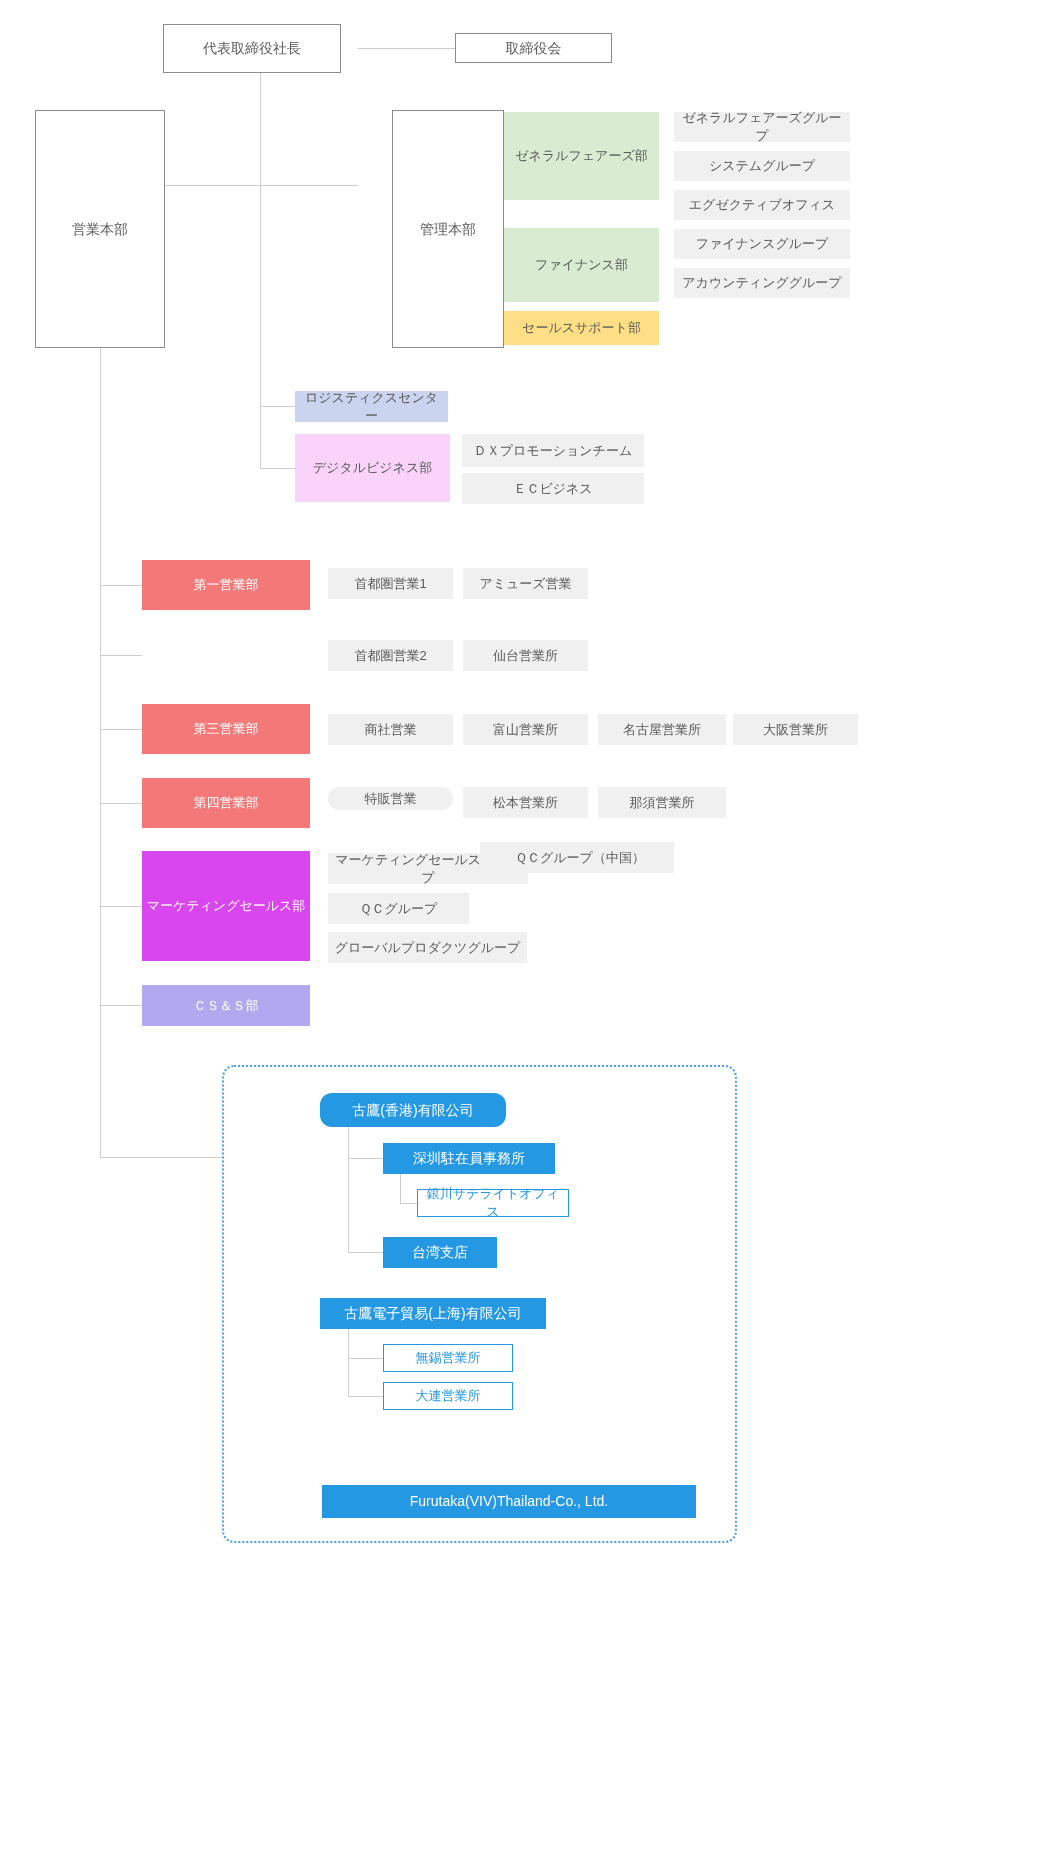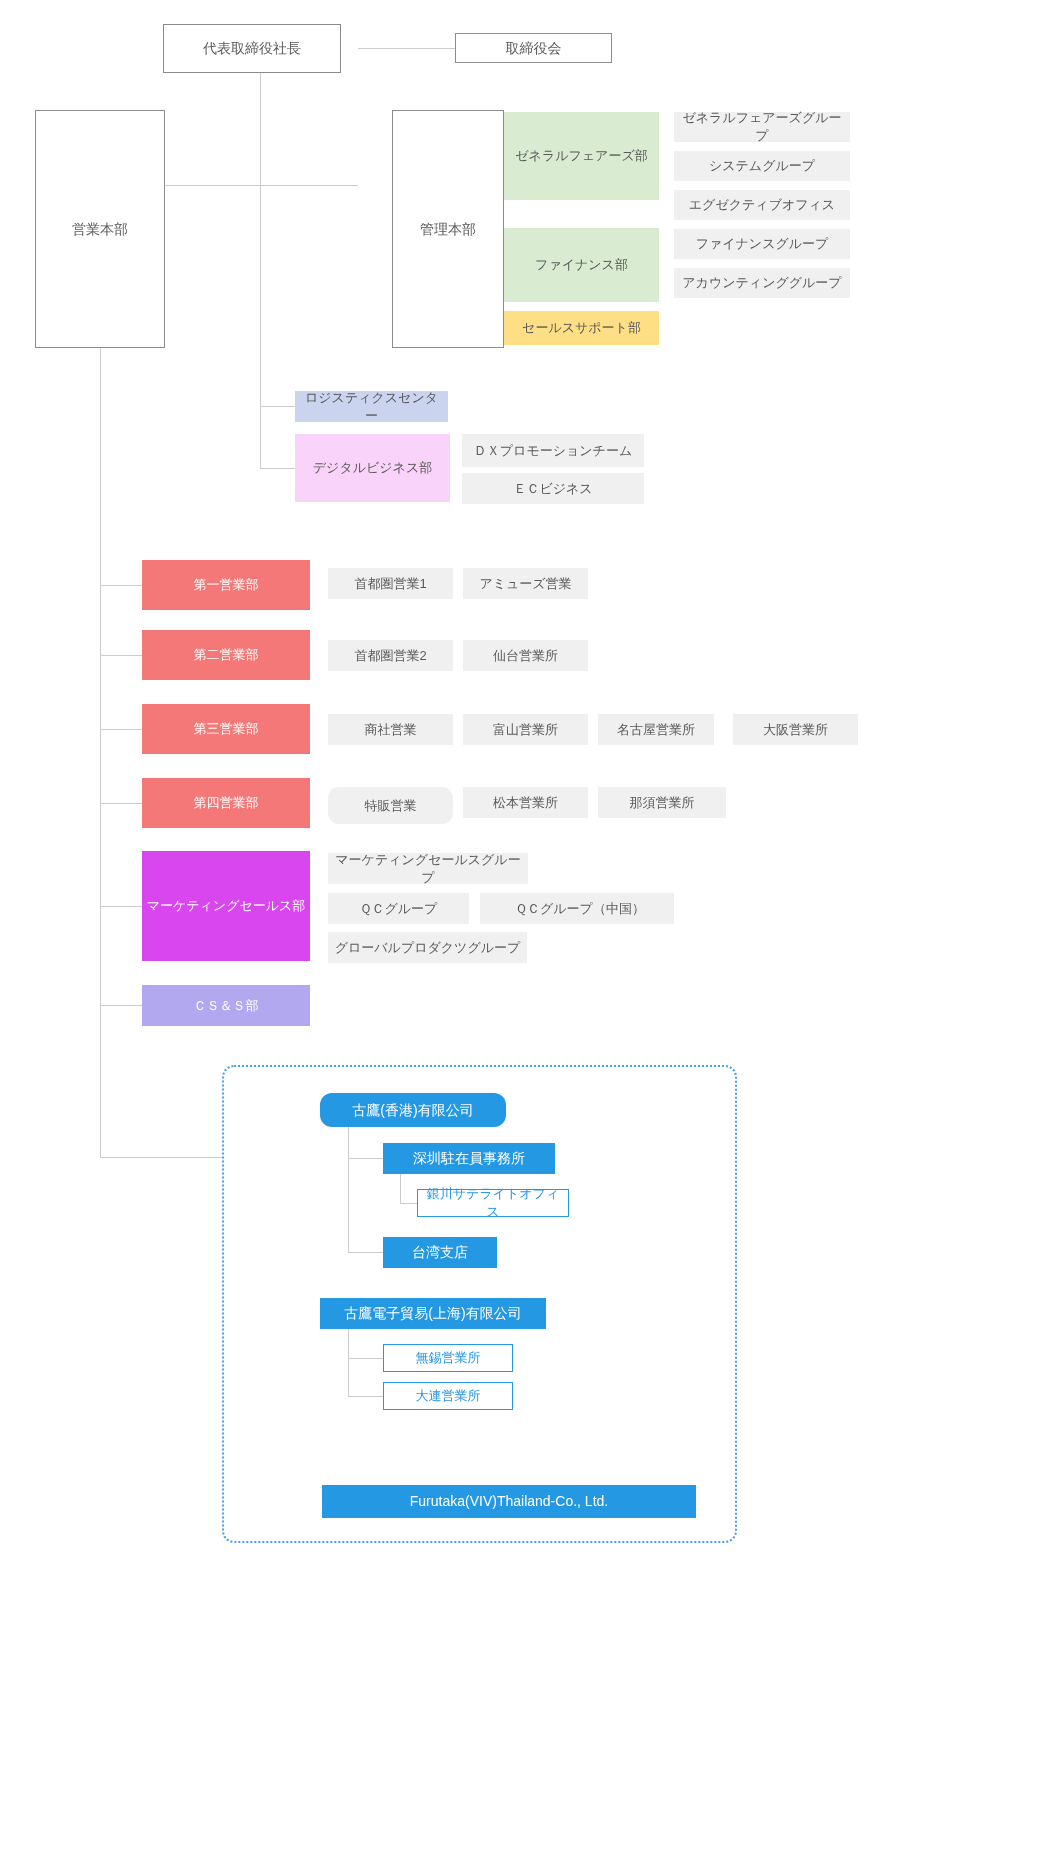--- a/index.html
+++ b/index.html
@@ -89,39 +89,38 @@
 
   <div class="box periwinkle" style="left:295px; top:391px; width:153px; height:31px;">ロジスティクスセンター</div>
   <div class="box pink" style="left:295px; top:434px; width:155px; height:68px;">デジタルビジネス部</div>
   <div class="box gray" style="left:462px; top:434px; width:182px; height:33px;">ＤＸプロモーションチーム</div>
   <div class="box gray" style="left:462px; top:473px; width:182px; height:31px;">ＥＣビジネス</div>
 
   <div class="box red" style="left:142px; top:560px; width:168px; height:50px;">第一営業部</div>
   <div class="box gray" style="left:328px; top:568px; width:125px; height:31px;">首都圏営業1</div>
   <div class="box gray" style="left:463px; top:568px; width:125px; height:31px;">アミューズ営業</div>
 
-  <div class="box red" style="left:142px; top:630px; width:168px; height:50px;">第二営業部</div>
   <div class="box gray" style="left:328px; top:640px; width:125px; height:31px;">首都圏営業2</div>
   <div class="box gray" style="left:463px; top:640px; width:125px; height:31px;">仙台営業所</div>
 
   <div class="box red" style="left:142px; top:704px; width:168px; height:50px;">第三営業部</div>
   <div class="box gray" style="left:328px; top:714px; width:125px; height:31px;">商社営業</div>
   <div class="box gray" style="left:463px; top:714px; width:125px; height:31px;">富山営業所</div>
-  <div class="box gray" style="left:598px; top:714px; width:116px; height:31px;">名古屋営業所</div>
+  <div class="box gray" style="left:598px; top:714px; width:128px; height:31px;">名古屋営業所</div>
   <div class="box gray" style="left:733px; top:714px; width:125px; height:31px;">大阪営業所</div>
 
   <div class="box red" style="left:142px; top:778px; width:168px; height:50px;">第四営業部</div>
-  <div class="box gray" style="left:328px; top:787px; width:125px; height:37px;border-radius:11px;">特販営業</div>
+  <div class="box gray" style="left:328px; top:787px; width:125px; height:23px;border-radius:11px;">特販営業</div>
   <div class="box gray" style="left:463px; top:787px; width:125px; height:31px;">松本営業所</div>
   <div class="box gray" style="left:598px; top:787px; width:128px; height:31px;">那須営業所</div>
 
   <div class="box lightred" style="left:142px; top:851px; width:168px; height:110px;">マーケティングセールス部</div>
   <div class="box gray" style="left:328px; top:853px; width:200px; height:31px;">マーケティングセールスグループ</div>
   <div class="box gray" style="left:328px; top:893px; width:141px; height:31px;">ＱＣグループ</div>
-  <div class="box gray" style="left:480px; top:893px; width:194px; height:31px;padding-left:10px;">ＱＣグループ（中国）</div>
+  <div class="box gray" style="left:480px; top:842px; width:194px; height:31px;padding-left:10px;">ＱＣグループ（中国）</div>
   <div class="box gray" style="left:328px; top:932px; width:199px; height:31px;">グローバルプロダクツグループ</div>
 
   <div class="box lavender" style="left:142px; top:985px; width:168px; height:41px;">ＣＳ＆Ｓ部</div>
 
   <div class="dotted-frame" style="left:222px; top:1065px; width:515px; height:478px;"></div>
 
   <div class="box blue" style="left:320px; top:1093px; width:186px; height:34px;border-radius:12px;">古鷹(香港)有限公司</div>
   <div class="box blue" style="left:383px; top:1143px; width:172px; height:31px;">深圳駐在員事務所</div>
   <div class="box blueline" style="left:417px; top:1189px; width:152px; height:28px;">銀川サテライトオフィス</div>
   <div class="box blue" style="left:383px; top:1237px; width:114px; height:31px;">台湾支店</div>

